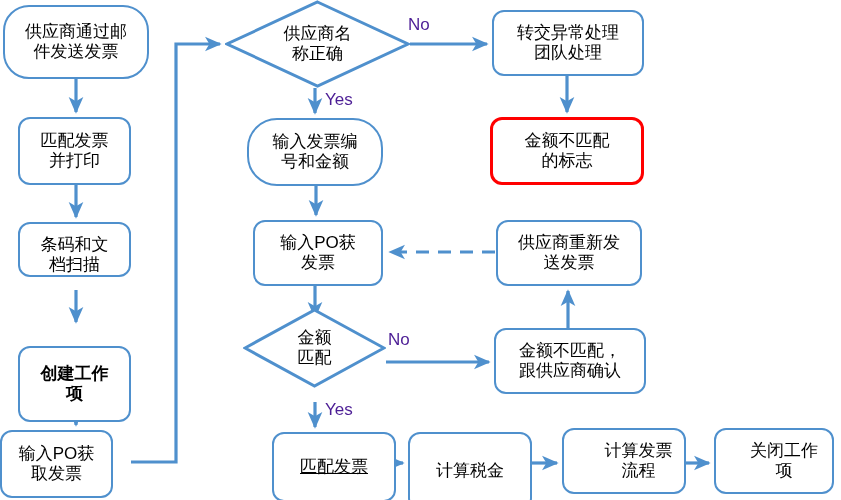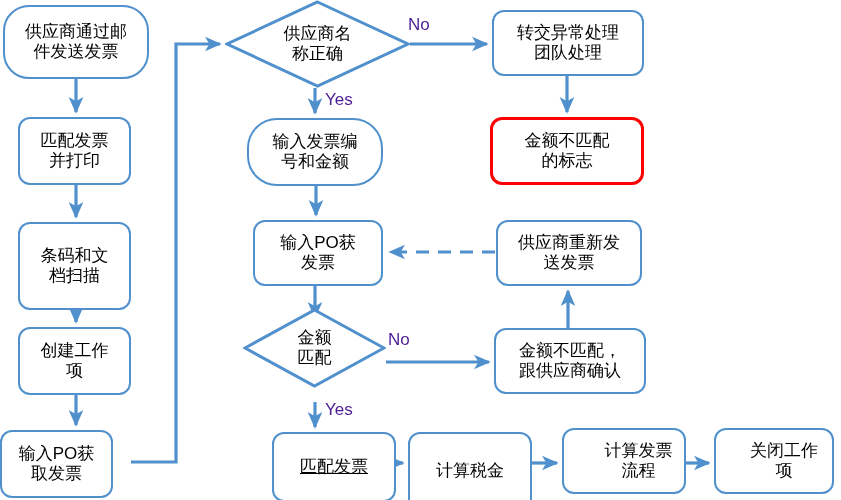--- a/index.html
+++ b/index.html
@@ -120,25 +120,25 @@
 
   <div id="nodes-layer">
       <div class="node process" style="left: 3px; top: 5px; width: 146px; height: 74px; border-radius: 26px;">
         <span class="node-label">供应商通过邮
 件发送发票</span>
       </div>
       <div class="node process" style="left: 18px; top: 117px; width: 113px; height: 68px;">
         <span class="node-label">匹配发票
 并打印</span>
       </div>
-      <div class="node process" style="left: 18px; top: 222px; width: 113px; height: 88px;">
+      <div class="node process" style="left: 18px; top: 222px; width: 113px; height: 55px; align-items: flex-end;">
         <span class="node-label">条码和文
 档扫描</span>
       </div>
-      <div class="node process" style="left: 18px; top: 327px; width: 113px; height: 68px;">
+      <div class="node process" style="left: 18px; top: 346px; width: 113px; height: 76px; font-weight: bold;">
         <span class="node-label">创建工作
 项</span>
       </div>
       <div class="node process" style="left: 0; top: 430px; width: 113px; height: 68px;">
         <span class="node-label">输入PO获
 取发票</span>
       </div>
       <div class="node decision" style="left: 225px; top: 0px; width: 185px; height: 88px;">
         <svg class="diamond-shape" viewBox="0 0 185 88" preserveAspectRatio="none">
           <polygon points="92.5,2 183,44 92.5,86 2,44" fill="#ffffff" stroke="#4f90cd" stroke-width="3" vector-effect="non-scaling-stroke"></polygon>

